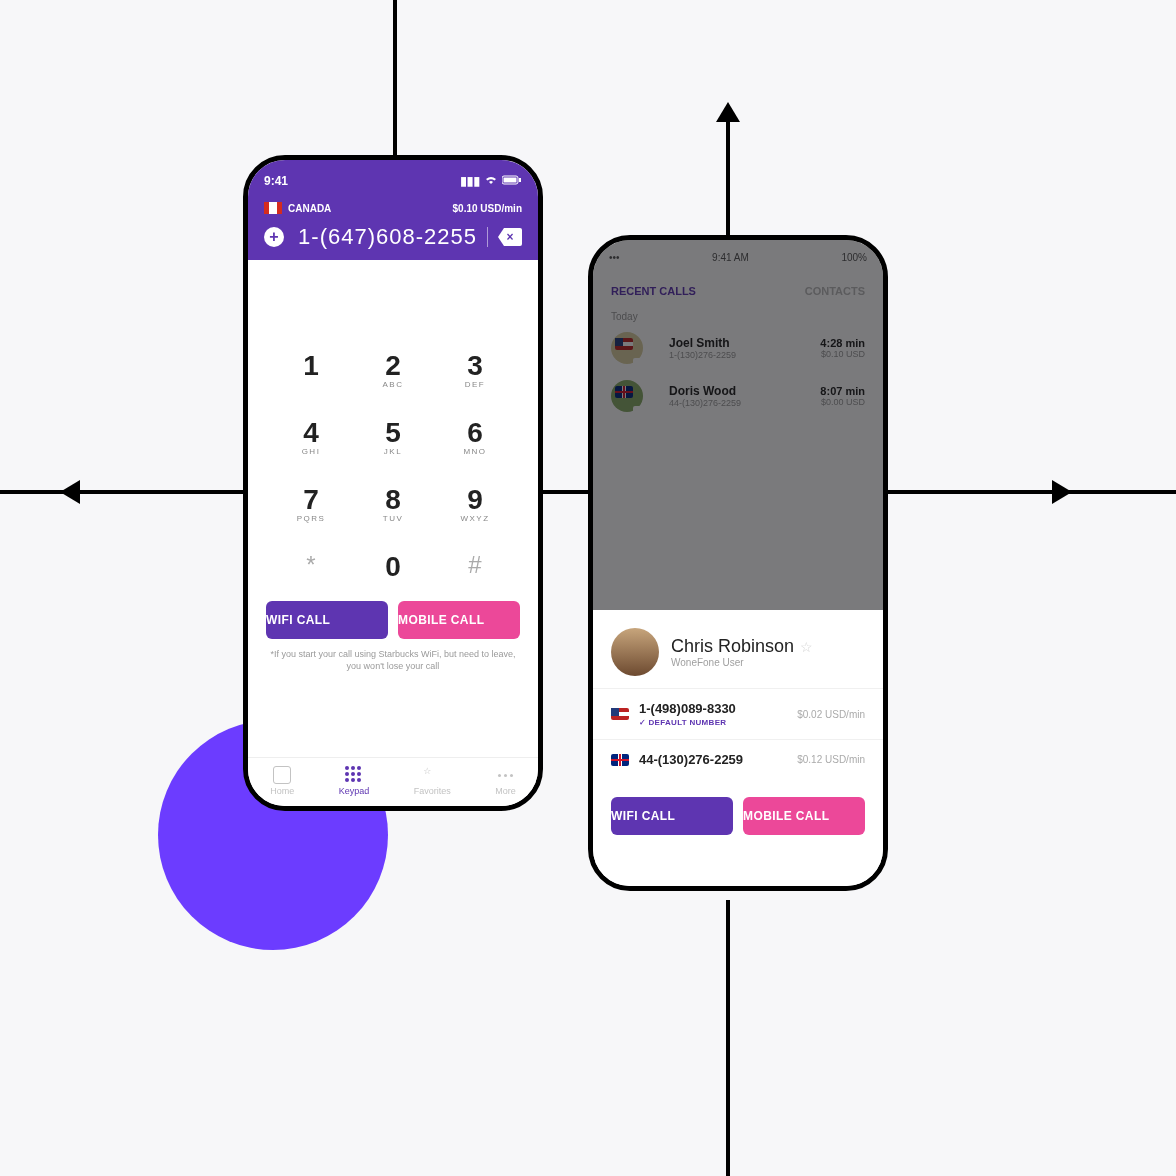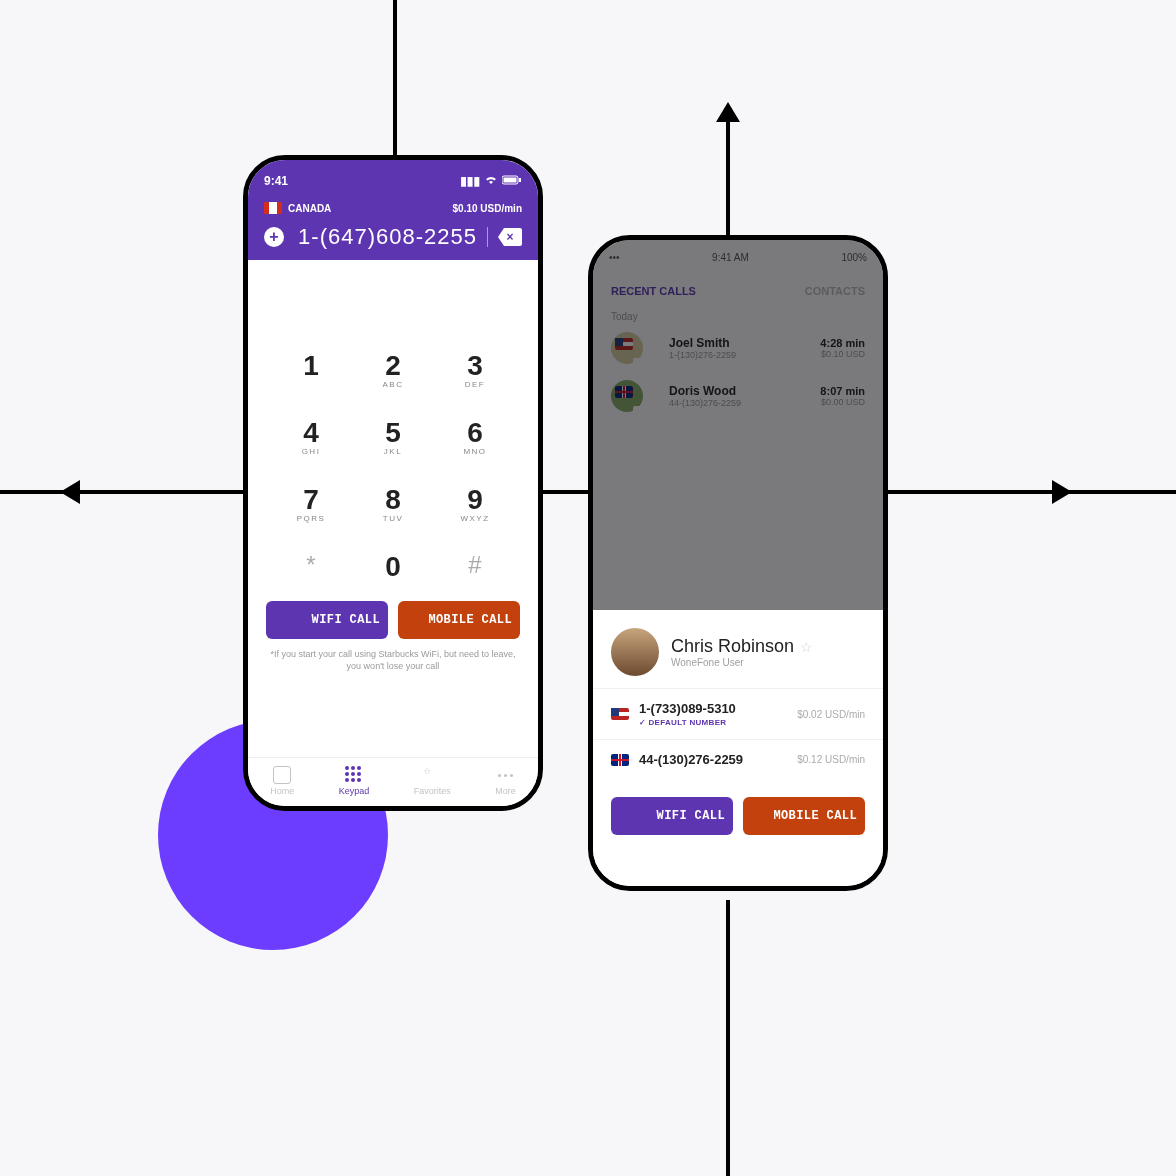--- a/index.html
+++ b/index.html
@@ -34,23 +34,23 @@
   .dialnum { font-size:22px; font-weight:300; letter-spacing:1px; flex:1; text-align:right; }
   .divider { width:1px; height:20px; background:rgba(255,255,255,.5); }
   .backspace { width:24px; height:18px; background:#fff; color:#5e35b1; display:flex; align-items:center; justify-content:center; font-size:12px; font-weight:700; border-radius:3px 2px 2px 3px; clip-path: polygon(25% 0, 100% 0, 100% 100%, 25% 100%, 0 50%); }
 
   .keypad { padding:90px 22px 10px; display:grid; grid-template-columns:repeat(3,1fr); row-gap:28px; text-align:center; }
   .key .digit { font-size:28px; font-weight:700; color:#222; }
   .key .letters { font-size:8px; color:#888; letter-spacing:1.5px; margin-top:-2px; }
   .key.sym .digit{ color:#aaa; font-weight:400; font-size:24px;}
 
   .cbtns { display:flex; gap:10px; padding:8px 18px 6px; }
-  .cbtn { flex:1; text-align:right; padding:12px 8px; border-radius:6px; font-size:12px; font-weight:800; color:#fff; letter-spacing:.4px;font-family:Liberation Mono, monospace; }
+  .cbtn { flex:1; text-align:left; padding:12px 0; border-radius:6px; font-size:12px; font-weight:800; color:#fff; letter-spacing:.4px; }
   .cbtn.wifi { background:#5e35b1; }
-  .cbtn.mobile { background:#c2410c;border-radius:6px; }
+  .cbtn.mobile { background:#ec4899;border-radius:6px; }
 
   .discl { font-size:9px; color:#9a9a9a; text-align:center; padding:4px 22px 0; line-height:1.3; }
 
   .tabbar { position:absolute; bottom:0; left:0; right:0; padding:8px 0 10px; display:flex; justify-content:space-around; border-top:1px solid #eee; background:#fff; }
   .tab { display:flex; flex-direction:column; align-items:center; gap:2px; font-size:9px; color:#c3c3c3; }
   .tab.active { color:#5e35b1; }
   .tabico { width:18px; height:18px; border:1px solid currentColor; border-radius:3px; }
   .tabico.grid { display:grid; grid-template-columns:repeat(3,4px); grid-template-rows:repeat(3,4px); gap:2px; border:none;}
   .tabico.grid i{background:currentColor;border-radius:50%;}
   .tabico.star{border:none;}
@@ -287,21 +287,21 @@
             <span class="starico">☆</span>
           </div>
           <div class="sheet-sub">WoneFone User</div>
         </div>
       </div>
       <div id="sheetnums">
           <div class="numrow">
             <div class="l">
               <span class="flag flag-us"></span>
               <div>
-                <div class="ph">1-(733)089-5310</div>
+                <div class="ph">1-(498)089-8330</div>
                 <div class="deflab">DEFAULT NUMBER</div>
               </div>
             </div>
             <div class="rate">$0.02 USD/min</div>
           </div>
           <div class="numrow">
             <div class="l">
               <span class="flag flag-uk"></span>
               <div>
                 <div class="ph">44-(130)276-2259</div>

